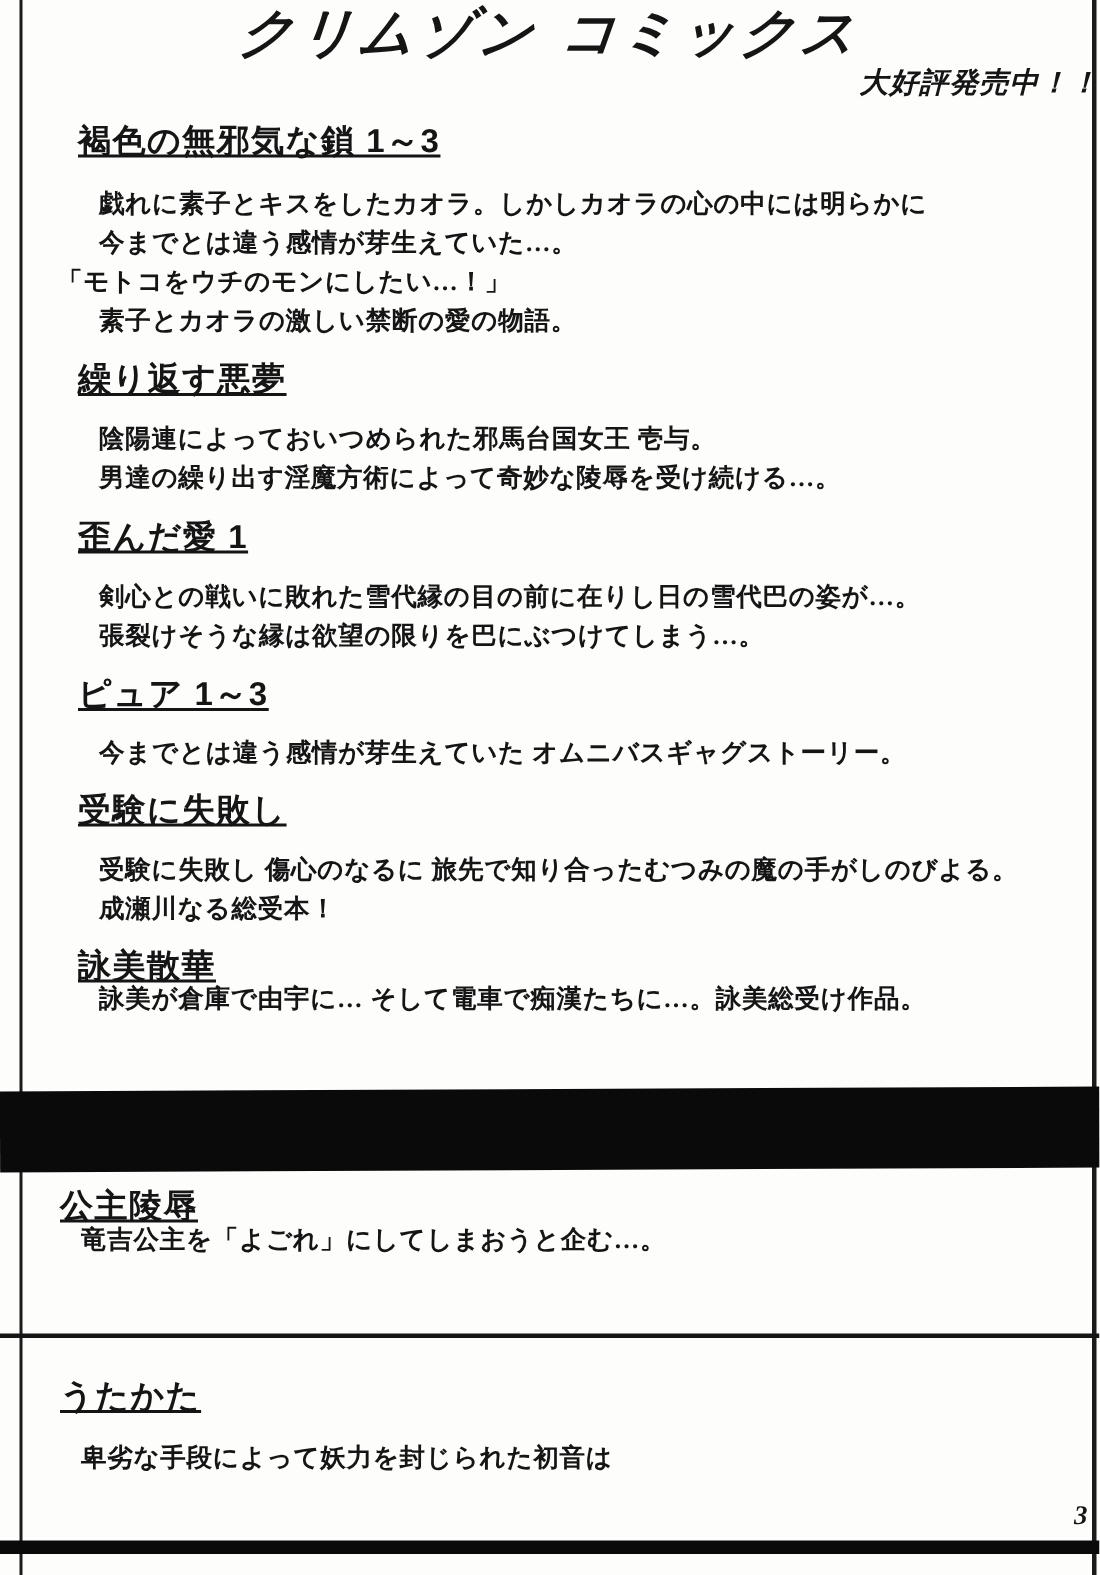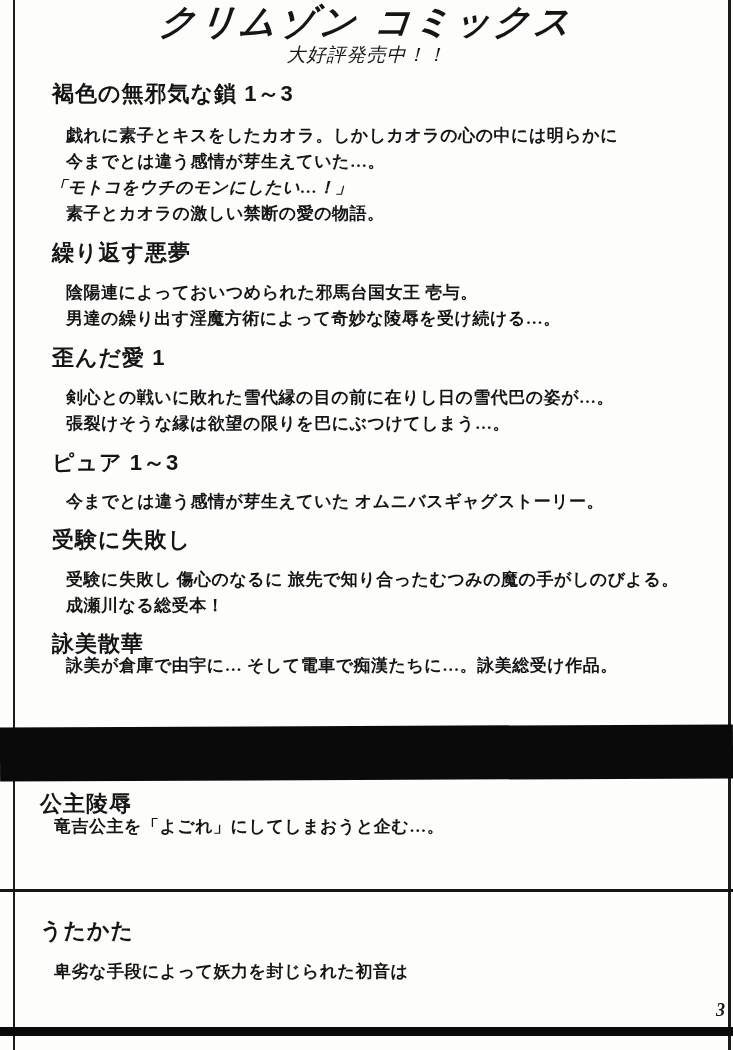--- a/index.html
+++ b/index.html
@@ -26,44 +26,45 @@
     position: absolute; top: -2px; left: 0; width: 100%;
     text-align: center;
     font-family: "DejaVu Serif", serif;
     font-style: italic; font-weight: 700;
     font-size: 36px; letter-spacing: 3px;
     transform: skewX(-6deg);
     white-space: nowrap;
   }
   .subtitle {
     position: absolute; top: 42px; left: 0; width: 100%;
-    text-align: center;
+    text-align: right;
     font-family: "DejaVu Serif", serif;
-    font-style: italic; font-weight: 400;
+    font-style: italic; font-weight: 700;
     font-size: 19px; letter-spacing: 1px;
     white-space: nowrap;
   }
   .entry-h {
     position: absolute; left: 52px;
     font-family: "Liberation Sans", sans-serif;
     font-weight: 700; font-size: 22px;
     letter-spacing: 1px; line-height: 1.1;
     white-space: nowrap;
+    text-decoration: underline;
   }
   .entry-l {
     position: absolute; left: 66px;
     font-family: "Liberation Serif", serif;
     font-weight: 600; font-size: 17px;
     letter-spacing: 0.5px; line-height: 1.2;
     white-space: nowrap;
     text-align: center;
   }
   .entry-h.low { left: 40px; }
   .entry-l.low { left: 54px; }
-  .entry-l.bracket { left: 50px; font-style: italic; }
+  .entry-l.bracket { left: 38px; }
   .divider-bar {
     position: absolute; left: 0; top: 726px;
     width: 733px; height: 54px;
     background: #0a0a0a;
     transform: rotate(-0.25deg);
   }
   .thin-rule {
     position: absolute; left: 0; top: 889px;
     width: 733px; height: 3px;
     background: #161616;

